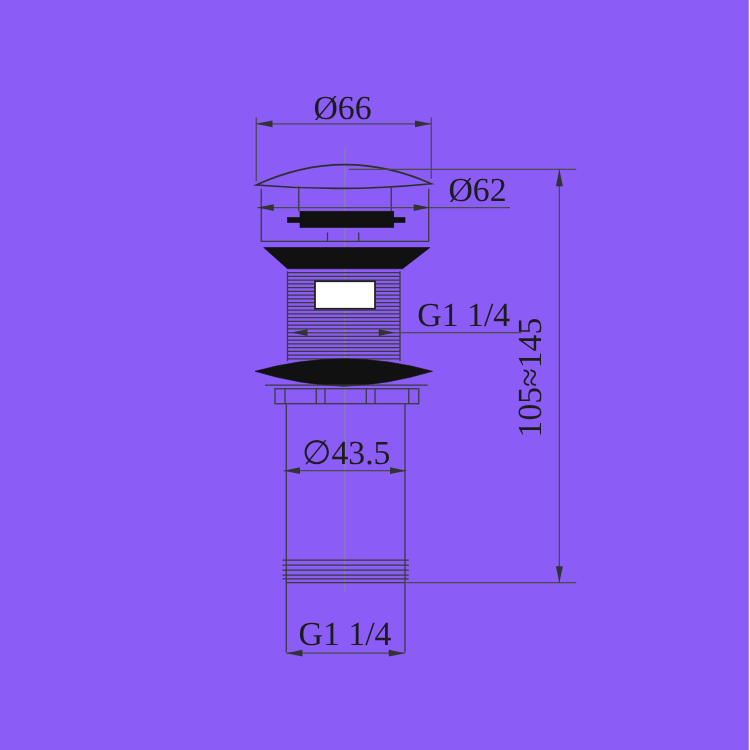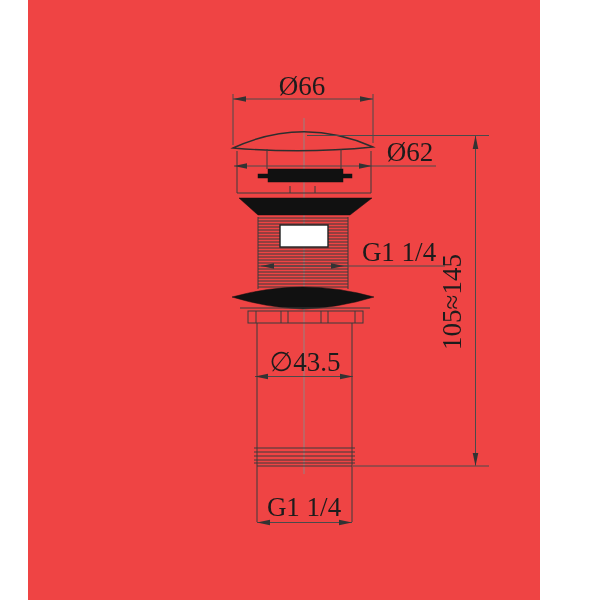--- a/index.html
+++ b/index.html
@@ -4,25 +4,24 @@
 <style>
   html, body {
     margin: 0;
     padding: 0;
     background: #ffffff;
     width: 600px;
     height: 600px;
     overflow: hidden;
   }
   .canvas-wrap {
-    width: 512px;
+    width: 599px;
     height: 600px;
-    background: #ef4444;
+    background: #8b5cf6;
     position: relative;
-    margin-left: 28px;
   }
   svg {
     display: block;
   }
   .obj {
     stroke: #2e2e2e;
     stroke-width: 1.4;
     fill: none;
     stroke-linecap: butt;
   }

